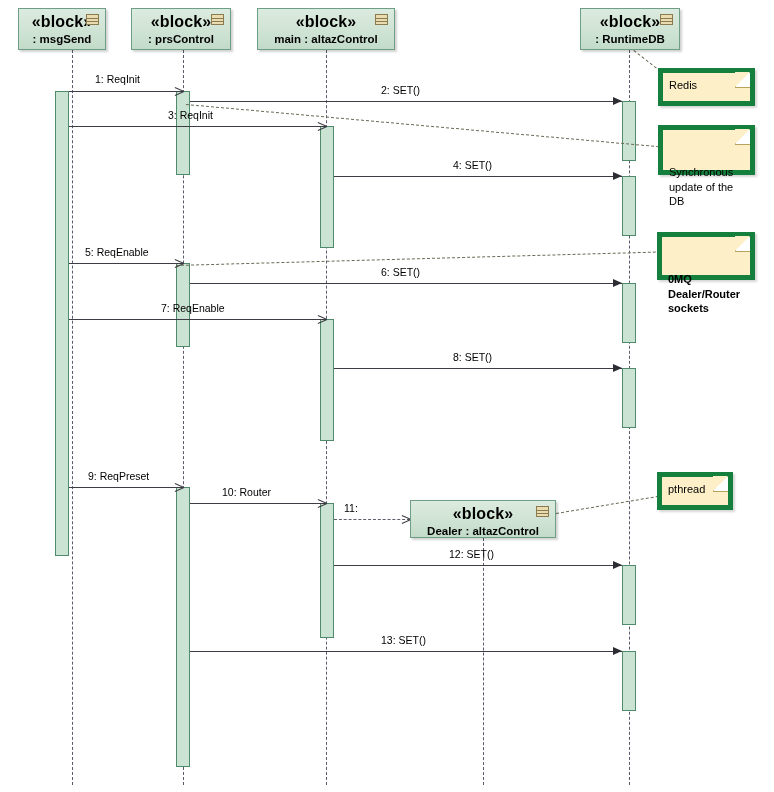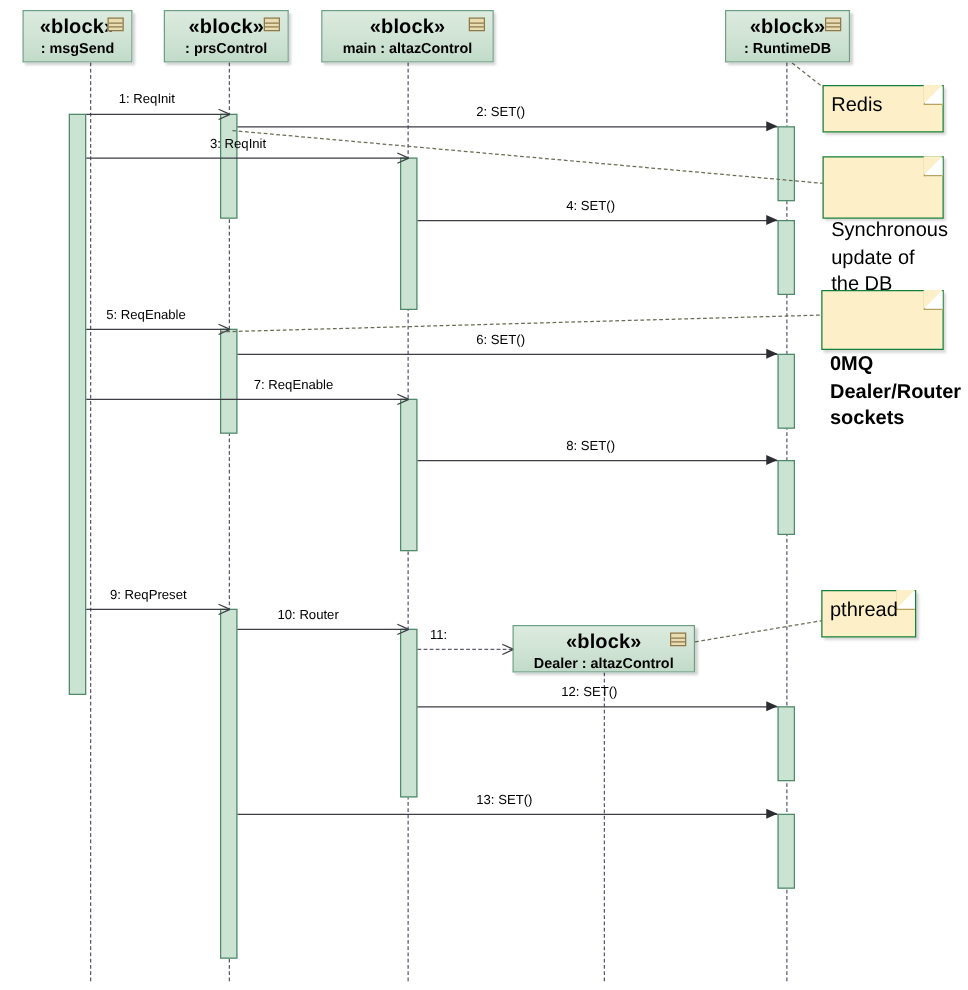--- a/index.html
+++ b/index.html
@@ -118,23 +118,23 @@
     font-size: 10.5px;
     color: #000;
     white-space: nowrap;
   }
 
   
   .note {
     position: absolute;
     box-sizing: border-box;
     background: #fdf0c8;
-    border: 1px solid #15803d;
+    border: 5px solid #15803d;
     box-shadow: 2px 2px 2px rgba(0,0,0,0.16);
-    font-size: 16px;
+    font-size: 11px;
     color: #000;
     padding: 5px 6px 4px 6px;
     line-height: 1.35;
   }
   .note .fold {
     position: absolute;
     top: 0;
     right: 0;
     width: 14px;
     height: 14px;
@@ -207,21 +207,21 @@
   <div class="msg" style="left:69px;  top:263px; width:114px;"></div>
   <div class="arrow-open" style="left:174px; top:258px;"></div>
   <div class="msg-label" style="left:85px;  top:246px;">5:  ReqEnable</div>
 
   <div class="msg" style="left:190px; top:283px; width:432px;"></div>
   <div class="arrow-solid" style="left:613px; top:278.5px;"></div>
   <div class="msg-label" style="left:381px; top:266px;">6: SET()</div>
 
   <div class="msg" style="left:69px;  top:319px; width:257px;"></div>
   <div class="arrow-open" style="left:317px; top:314px;"></div>
-  <div class="msg-label" style="left:161px; top:302px;margin-left:42px;">7: ReqEnable</div>
+  <div class="msg-label" style="left:161px; top:302px;">7: ReqEnable</div>
 
   <div class="msg" style="left:334px; top:368px; width:288px;"></div>
   <div class="arrow-solid" style="left:613px; top:363.5px;"></div>
   <div class="msg-label" style="left:453px; top:351px;">8: SET()</div>
 
   <div class="msg" style="left:69px;  top:487px; width:114px;"></div>
   <div class="arrow-open" style="left:174px; top:482px;"></div>
   <div class="msg-label" style="left:88px;  top:470px;">9:  ReqPreset</div>
 
   <div class="msg" style="left:190px; top:503px; width:136px;"></div>

